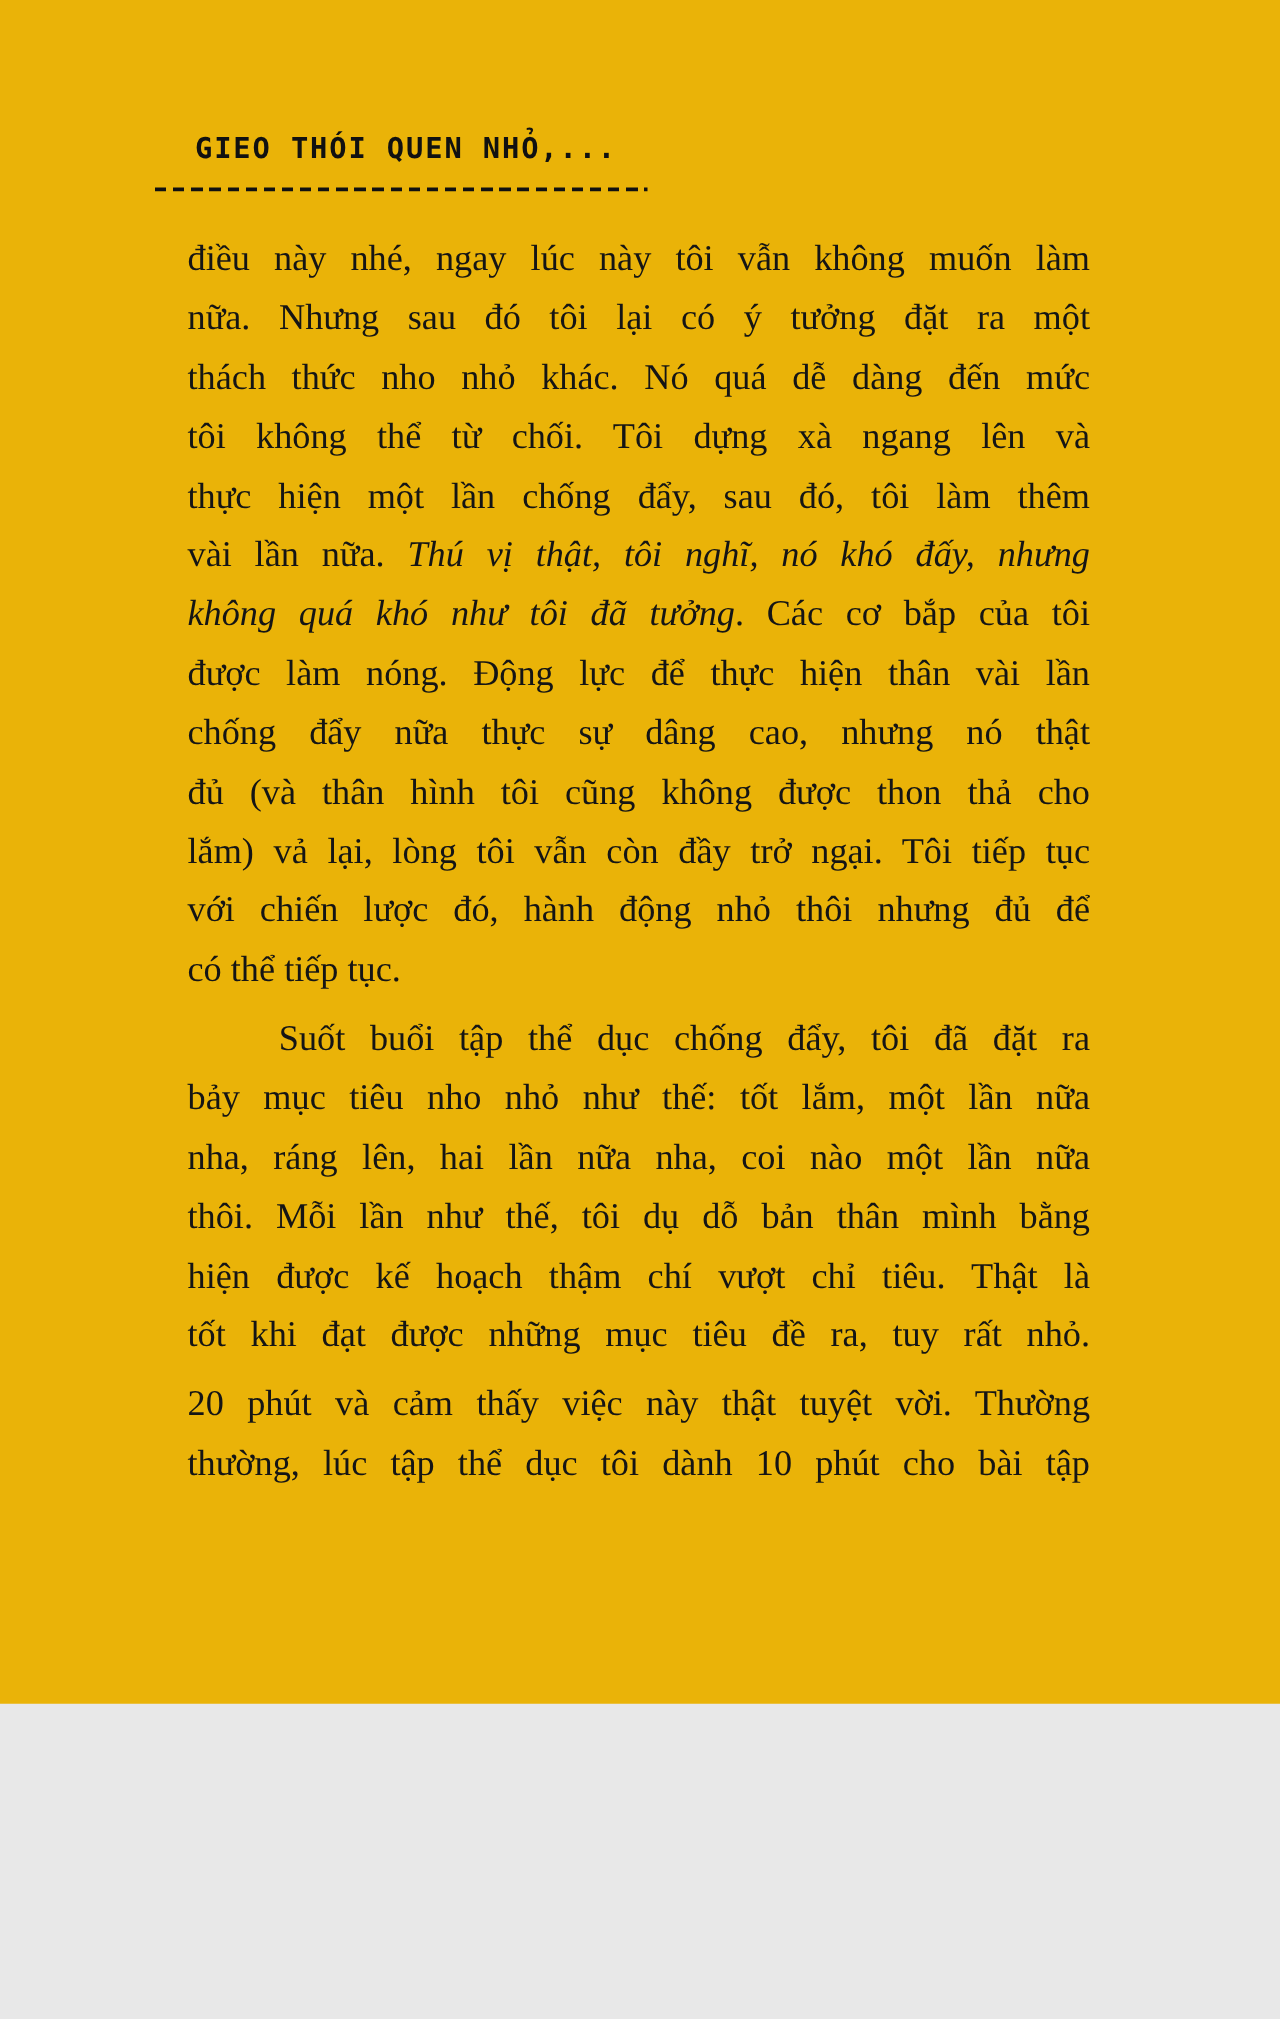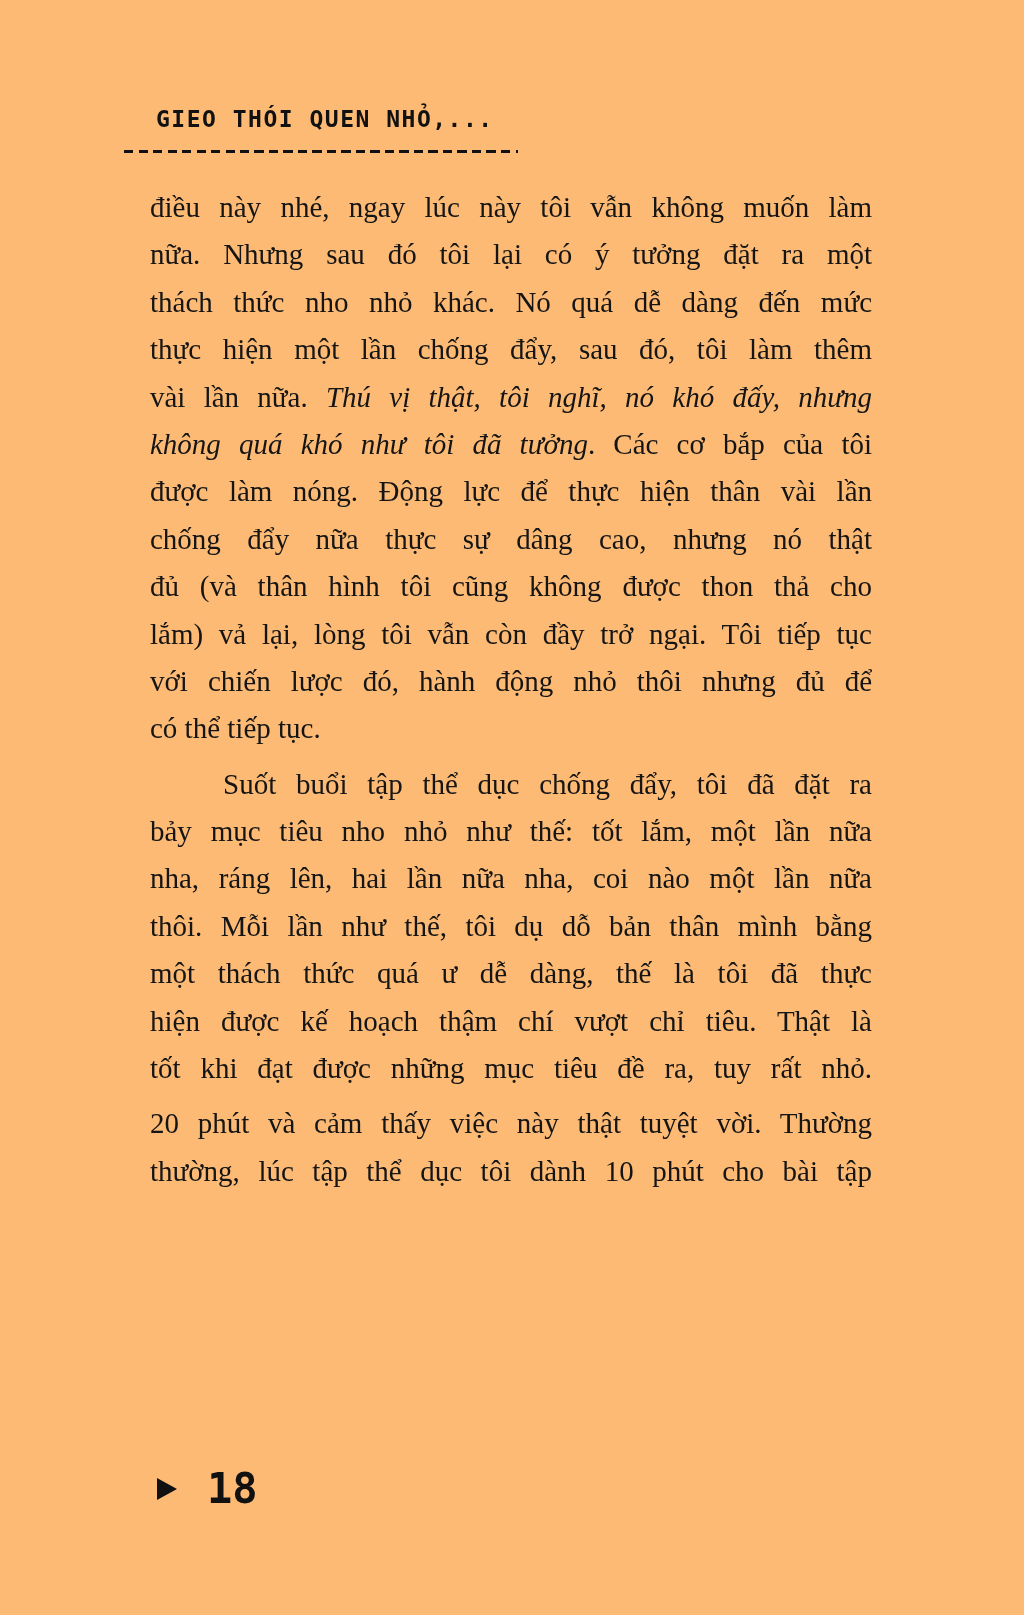--- a/index.html
+++ b/index.html
@@ -2,23 +2,23 @@
 <html lang="vi"><head>
 <meta charset="utf-8">
 <style>
   html,body { margin:0; padding:0; }
   body {
     background:#e8e8e8;
     font-family:"Liberation Serif","DejaVu Serif",serif;
   }
   .page {
     position:relative;
-    width:1024px; height:1615px;
+    width:1024px; height:1363px;
     margin:0 auto;
-    background:#fdba74;
+    background:#eab308;
     color:#161616;
     overflow:hidden;
   }
   
   .running-header {
     position:absolute; left:156px; top:106px;
     font-family:"DejaVu Sans Mono","Liberation Mono",monospace;
     font-weight:bold;
     font-size:23px;
     letter-spacing:1.5px;
@@ -78,36 +78,36 @@
 
   <div class="running-header">GIEO THÓI QUEN NHỎ,...</div>
 
   <div class="header-rule"></div>
 
   <div class="body-text">
       <div class="para">
         <div class="line just"><span>điều này nhé, ngay lúc này tôi vẫn không muốn làm</span></div>
         <div class="line just"><span>nữa. Nhưng sau đó tôi lại có ý tưởng đặt ra một</span></div>
         <div class="line just"><span>thách thức nho nhỏ khác. Nó quá dễ dàng đến mức</span></div>
+        <div class="line just"><span>tôi không thể từ chối. Tôi dựng xà ngang lên và</span></div>
         <div class="line just"><span>thực hiện một lần chống đẩy, sau đó, tôi làm thêm</span></div>
         <div class="line just"><span>vài lần nữa. </span><span class="em">Thú vị thật, tôi nghĩ, nó khó đấy, nhưng</span></div>
         <div class="line just"><span class="em">không quá khó như tôi đã tưởng</span><span>. Các cơ bắp của tôi</span></div>
         <div class="line just"><span>được làm nóng. Động lực để thực hiện thân vài lần</span></div>
         <div class="line just"><span>chống đẩy nữa thực sự dâng cao, nhưng nó thật</span></div>
         <div class="line just"><span>đủ (và thân hình tôi cũng không được thon thả cho</span></div>
         <div class="line just"><span>lắm) vả lại, lòng tôi vẫn còn đầy trở ngại. Tôi tiếp tục</span></div>
         <div class="line just"><span>với chiến lược đó, hành động nhỏ thôi nhưng đủ để</span></div>
         <div class="line"><span>có thể tiếp tục.</span></div>
       </div>
       <div class="para">
         <div class="line just indent"><span>Suốt buổi tập thể dục chống đẩy, tôi đã đặt ra</span></div>
         <div class="line just"><span>bảy mục tiêu nho nhỏ như thế: tốt lắm, một lần nữa</span></div>
         <div class="line just"><span>nha, ráng lên, hai lần nữa nha, coi nào một lần nữa</span></div>
         <div class="line just"><span>thôi. Mỗi lần như thế, tôi dụ dỗ bản thân mình bằng</span></div>
-        <div class="line just"><span>một thách thức quá ư dễ dàng, thế là tôi đã thực</span></div>
         <div class="line just"><span>hiện được kế hoạch thậm chí vượt chỉ tiêu. Thật là</span></div>
         <div class="line just"><span>tốt khi đạt được những mục tiêu đề ra, tuy rất nhỏ.</span></div>
       </div>
       <div class="para">
         <div class="line just"><span>20 phút và cảm thấy việc này thật tuyệt vời. Thường</span></div>
         <div class="line just"><span>thường, lúc tập thể dục tôi dành 10 phút cho bài tập</span></div>
       </div>
     </div>
 
   <div class="footer">

